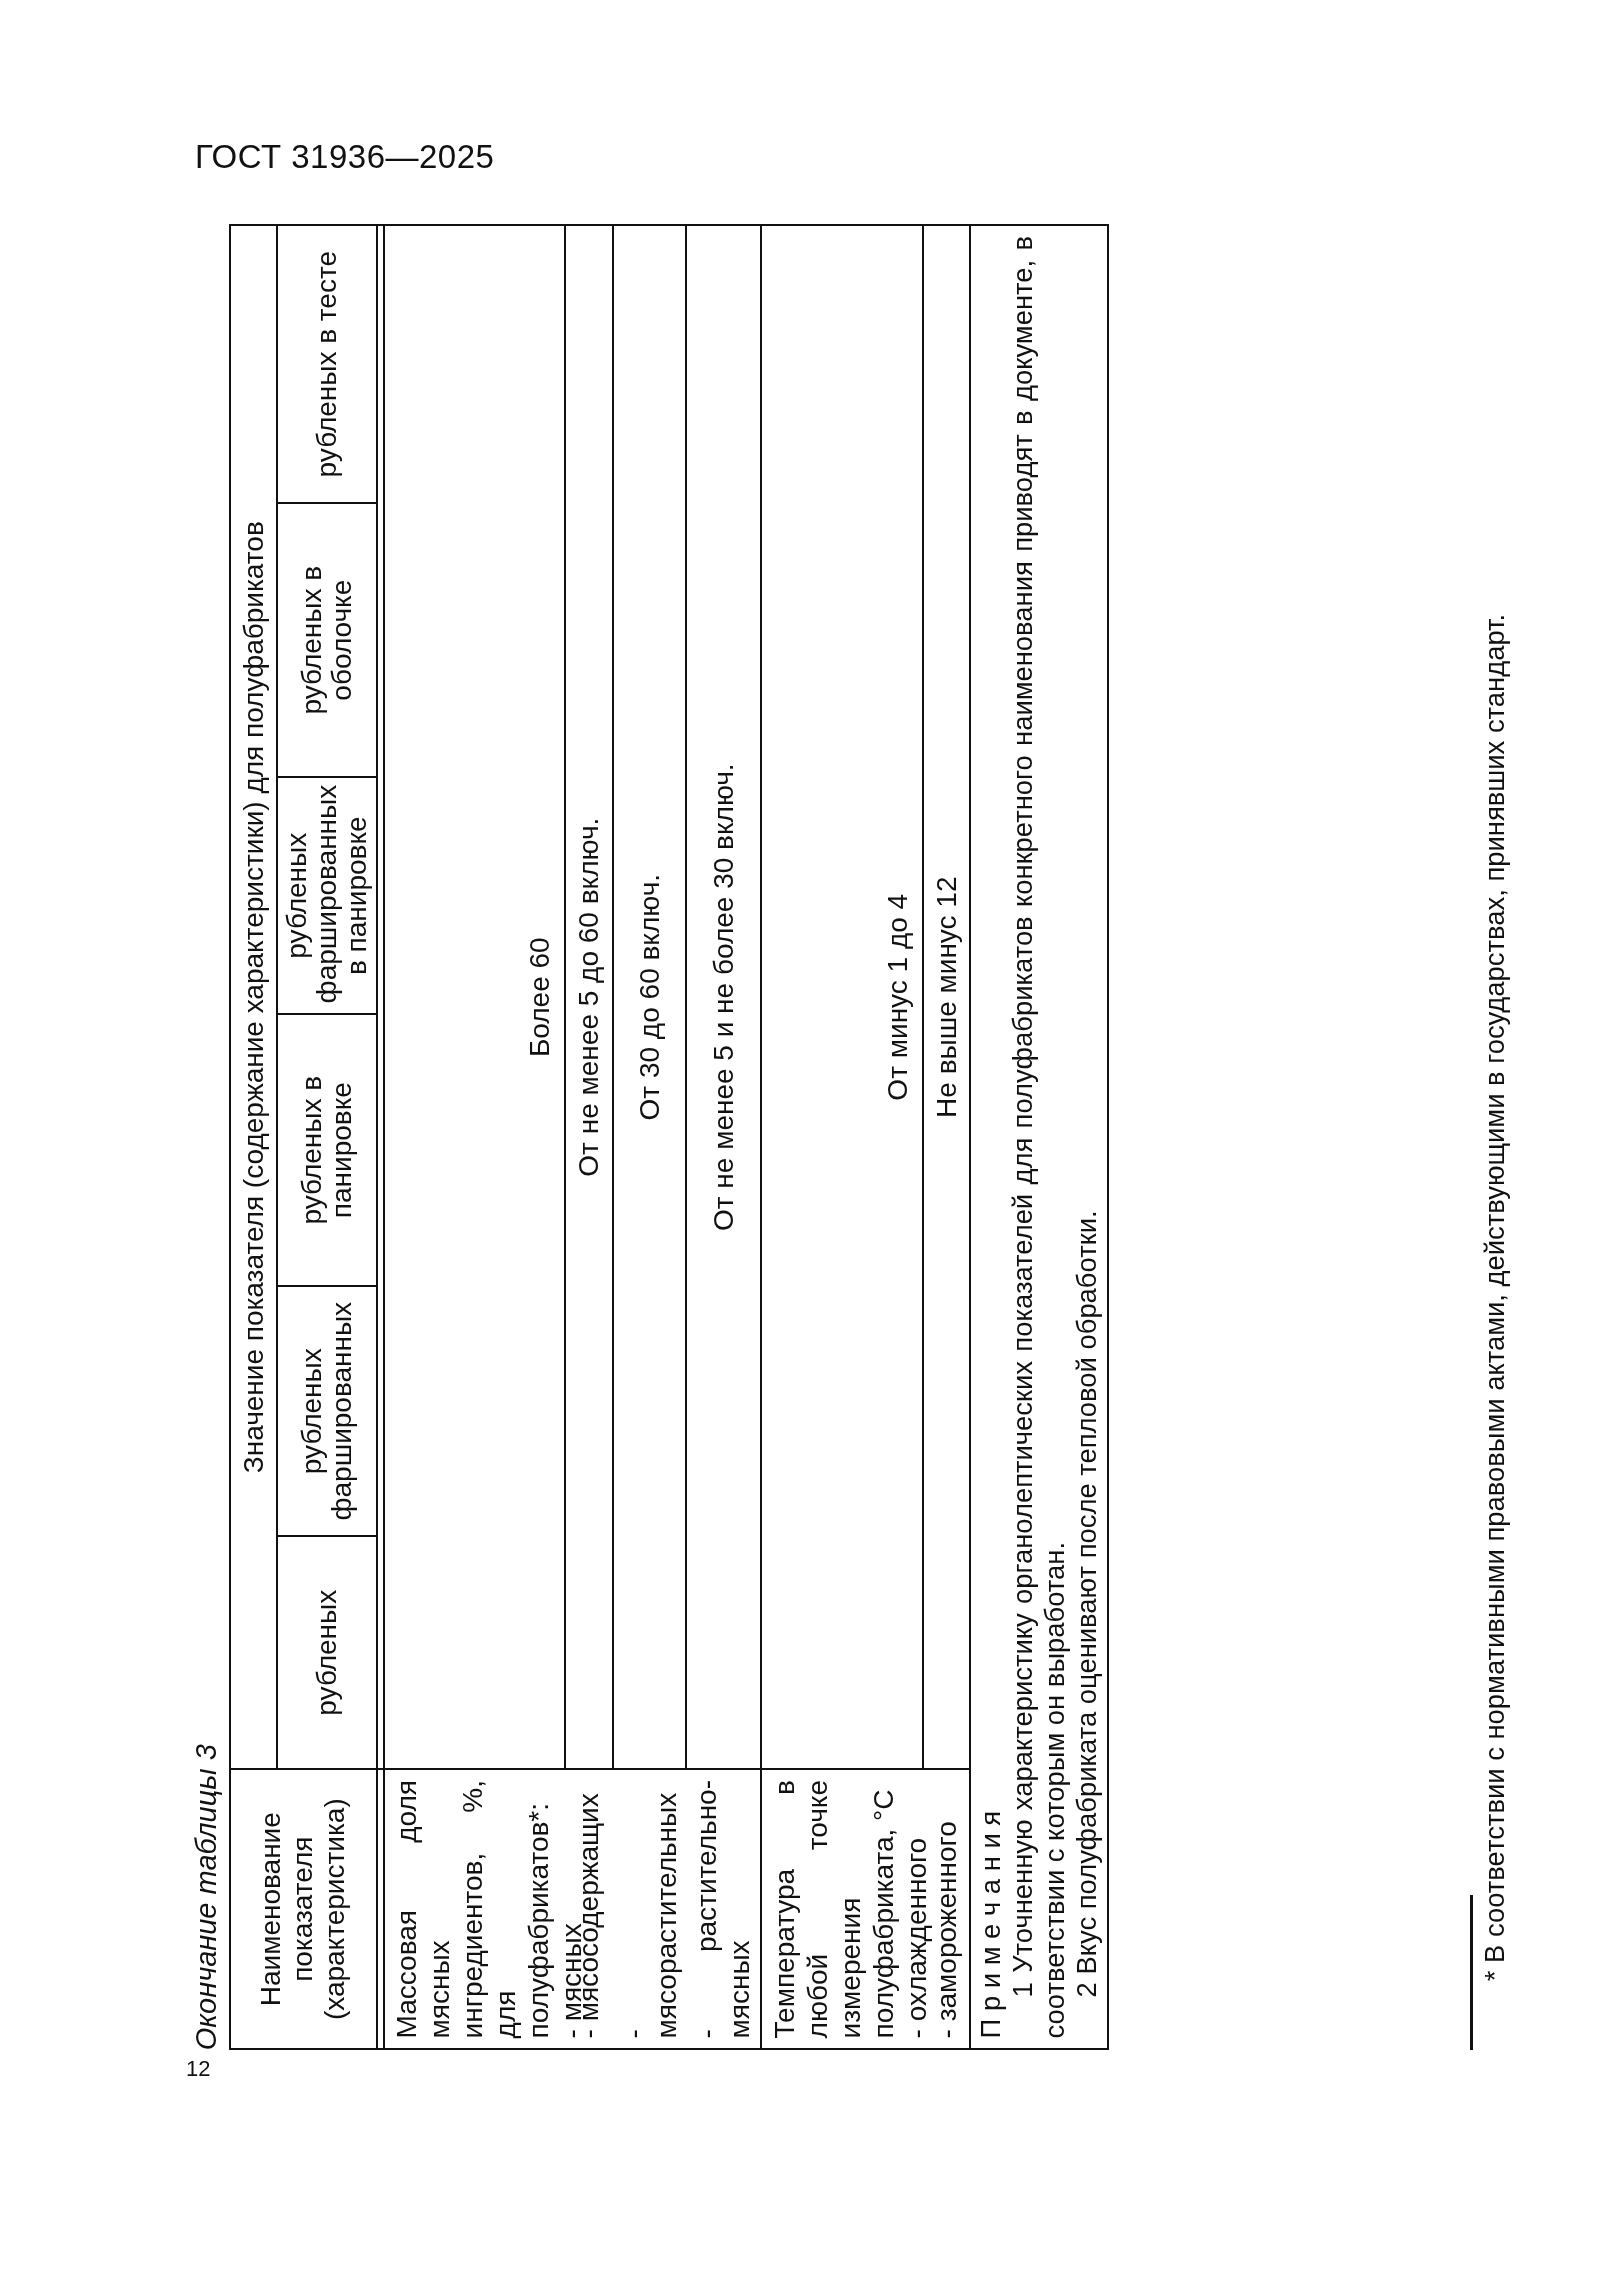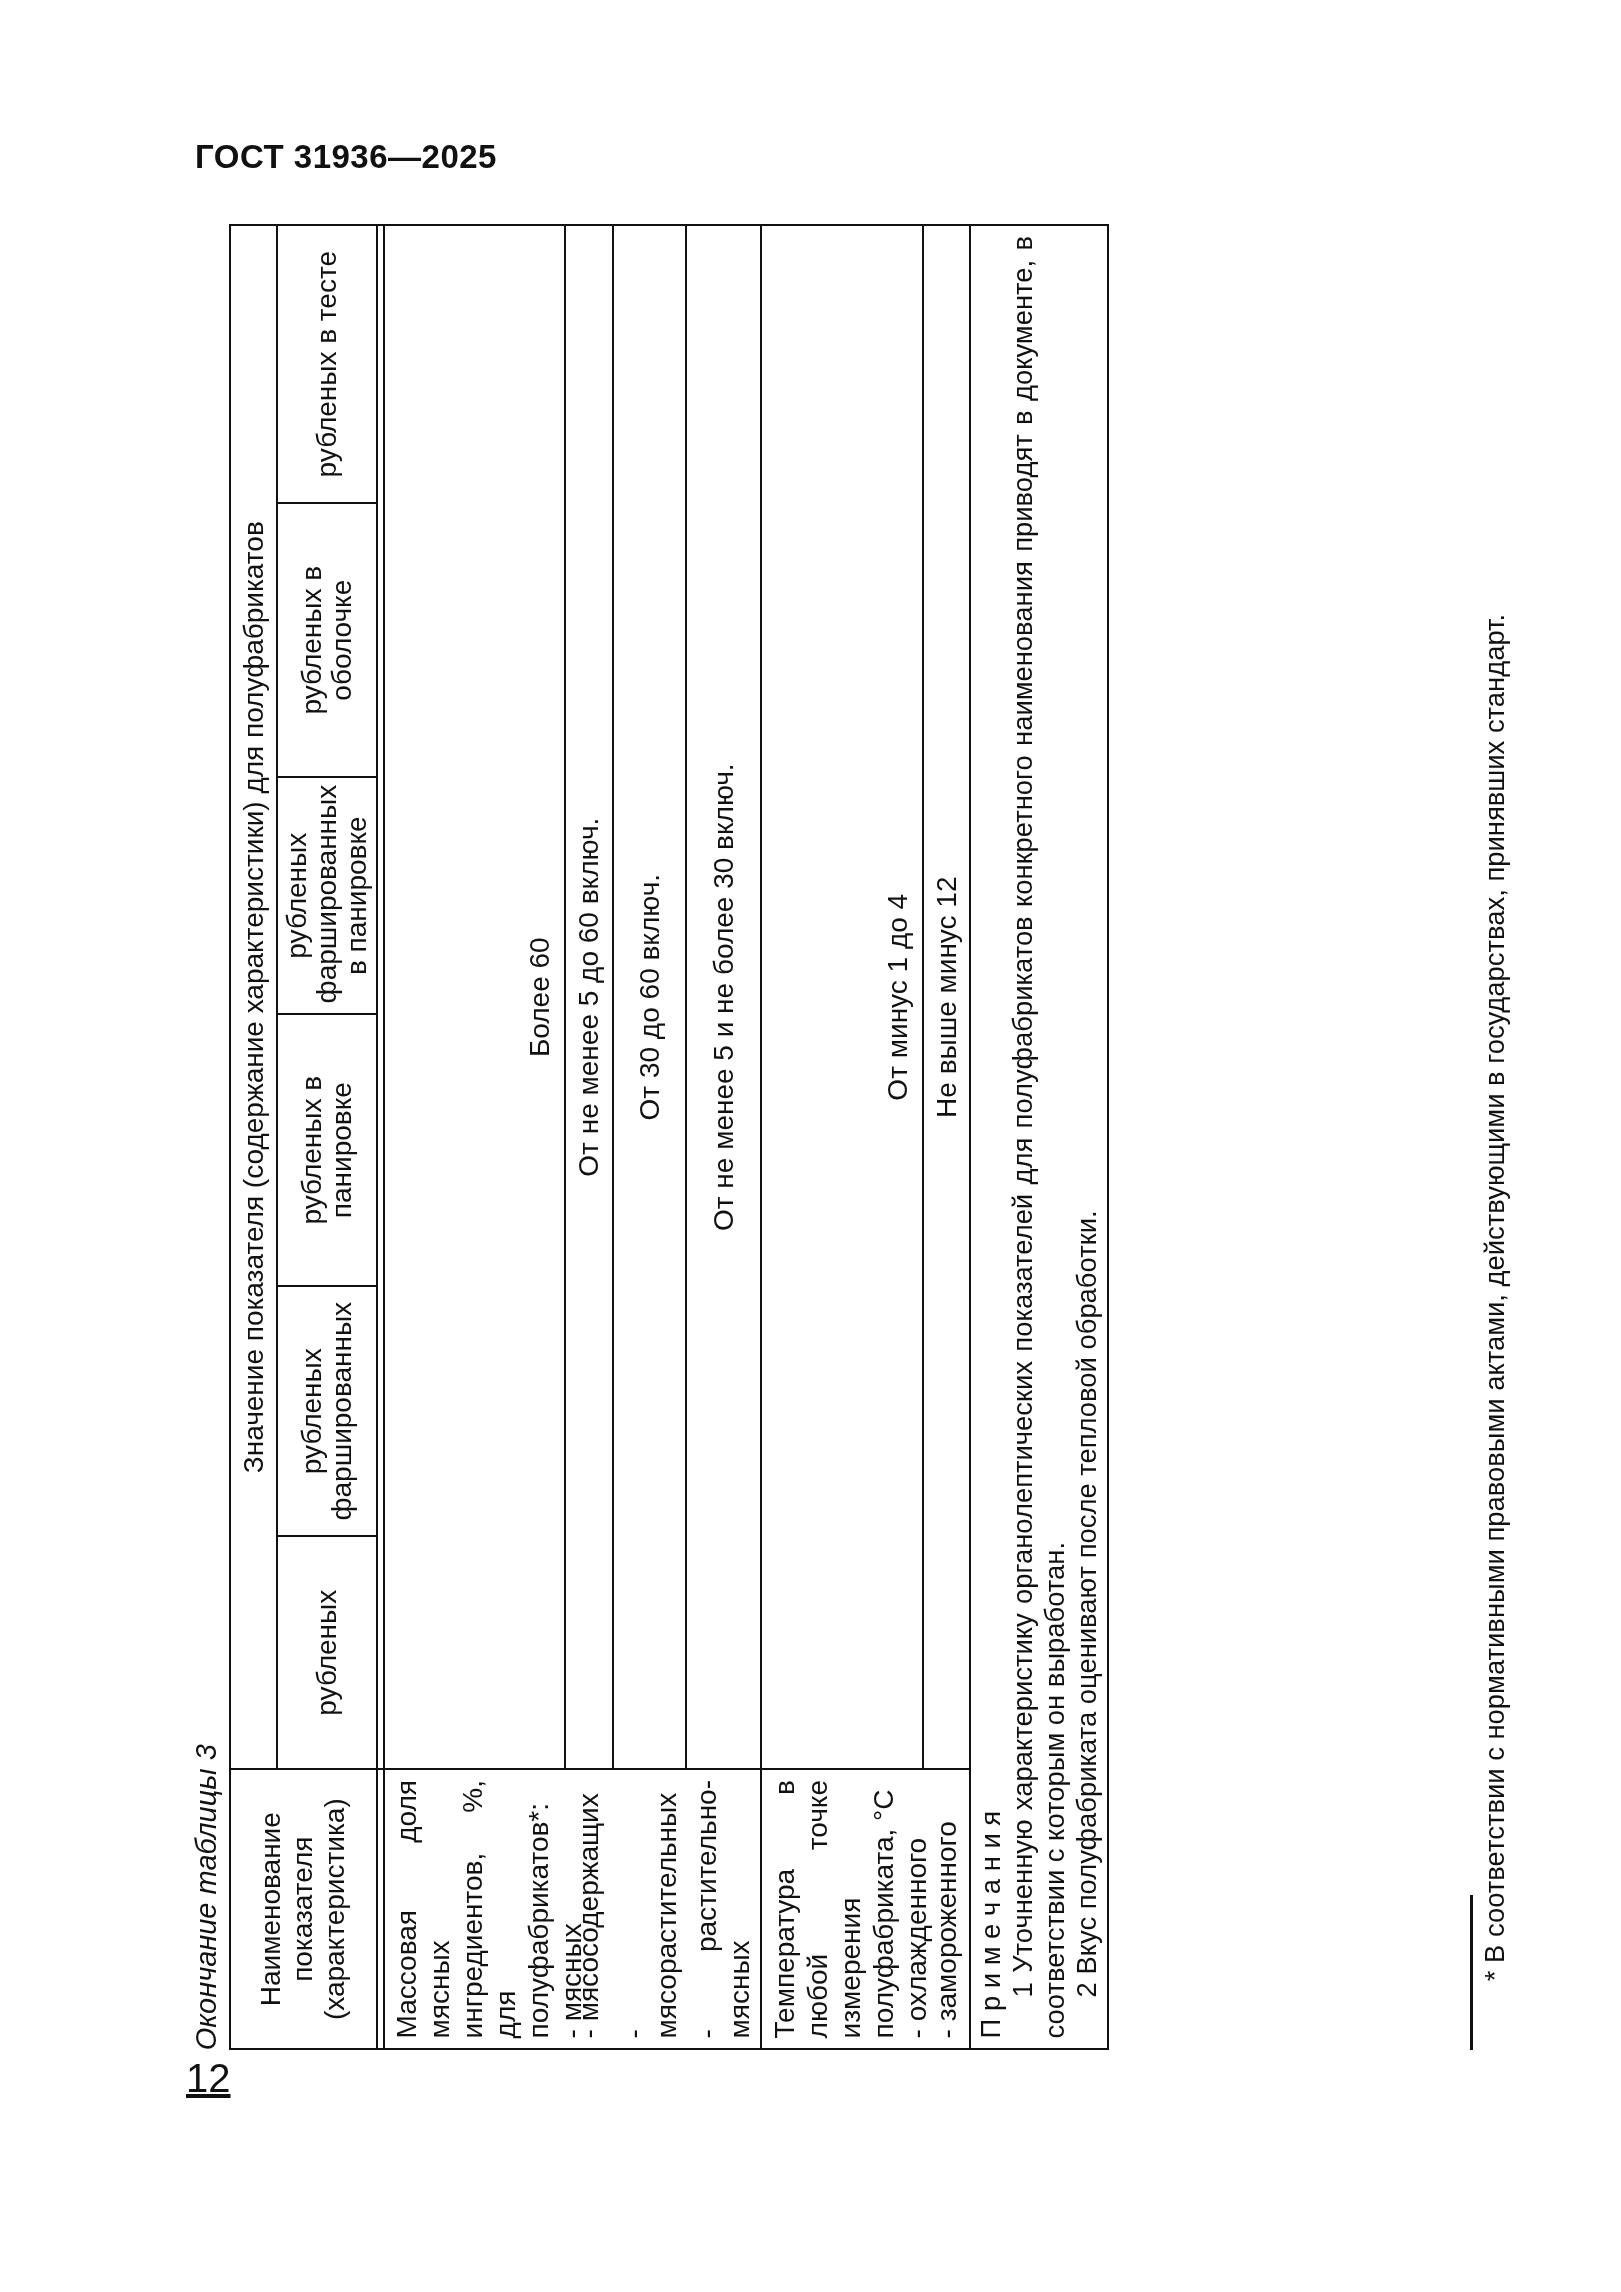--- a/index.html
+++ b/index.html
@@ -6,26 +6,25 @@
   body {
     width: 1621px; height: 2293px;
     background: #ffffff;
     position: relative;
     overflow: hidden;
     font-family: "Liberation Sans", sans-serif;
     color: #111;
   }
   .doc-code {
     position: absolute; left: 195px; top: 138px;
-    font-size: 33px; font-weight: bold; letter-spacing: 0.5px;
+    font-size: 33px; font-weight: normal; letter-spacing: 0.5px;
   }
   .page-num {
     position: absolute; left: 186px; top: 2056px;
-    font-size: 40px;
-    text-decoration: underline;
+    font-size: 22px;
   }
   
   .rot-wrap {
     position: absolute; left: 127px; top: 2058px;
     width: 1843px; height: 1421px;
     transform: rotate(-90deg); transform-origin: 0 0;
   }
   .tbl-caption {
     position: absolute; left: 7.8px; top: 63px;
     font-size: 29px; font-style: italic;

